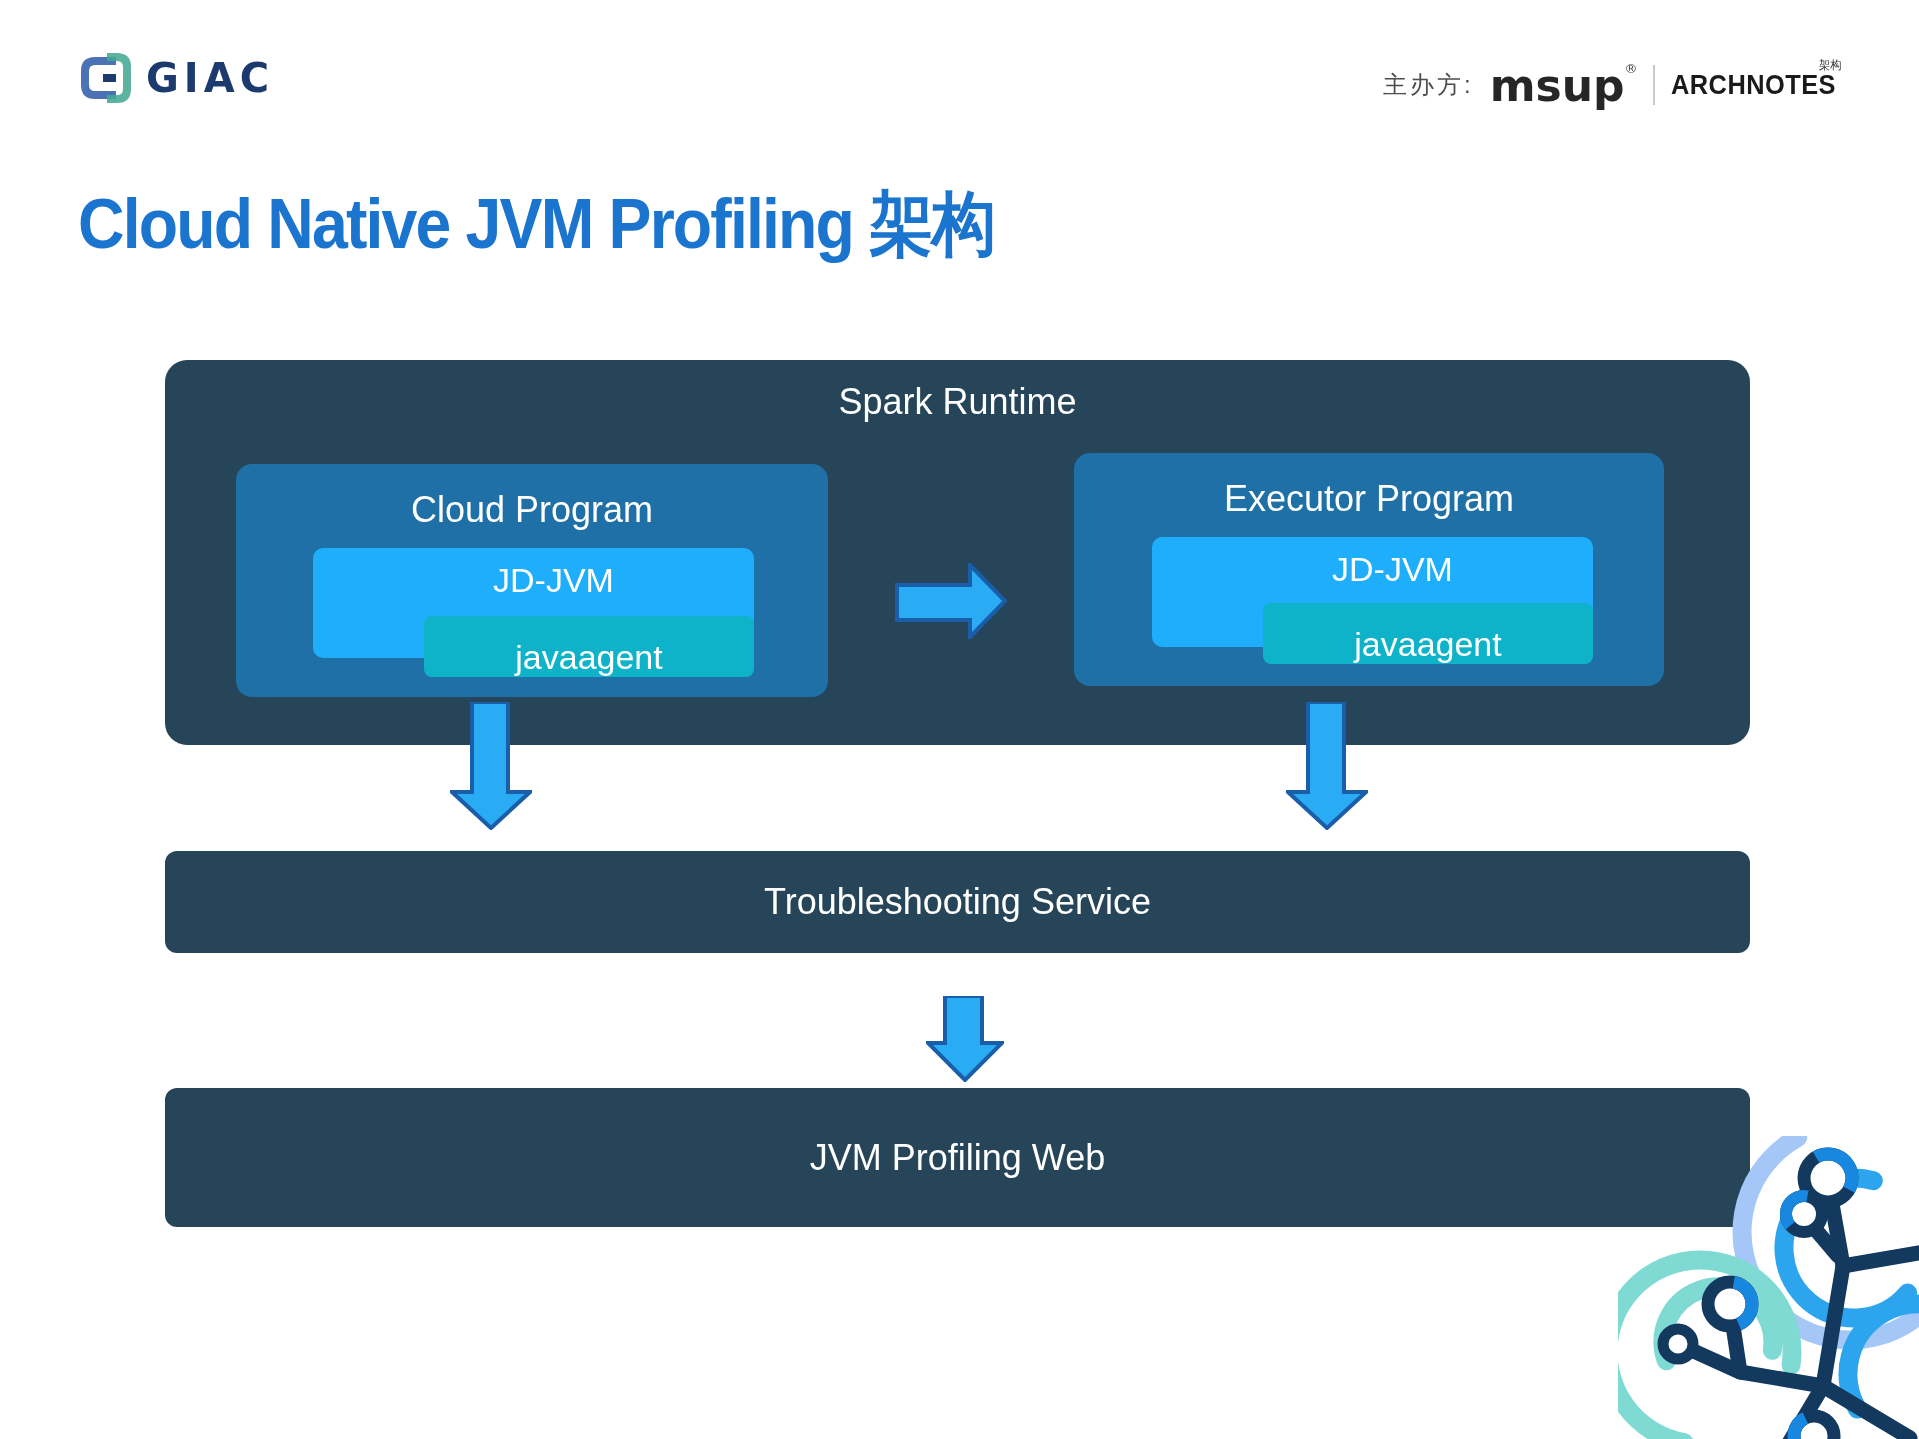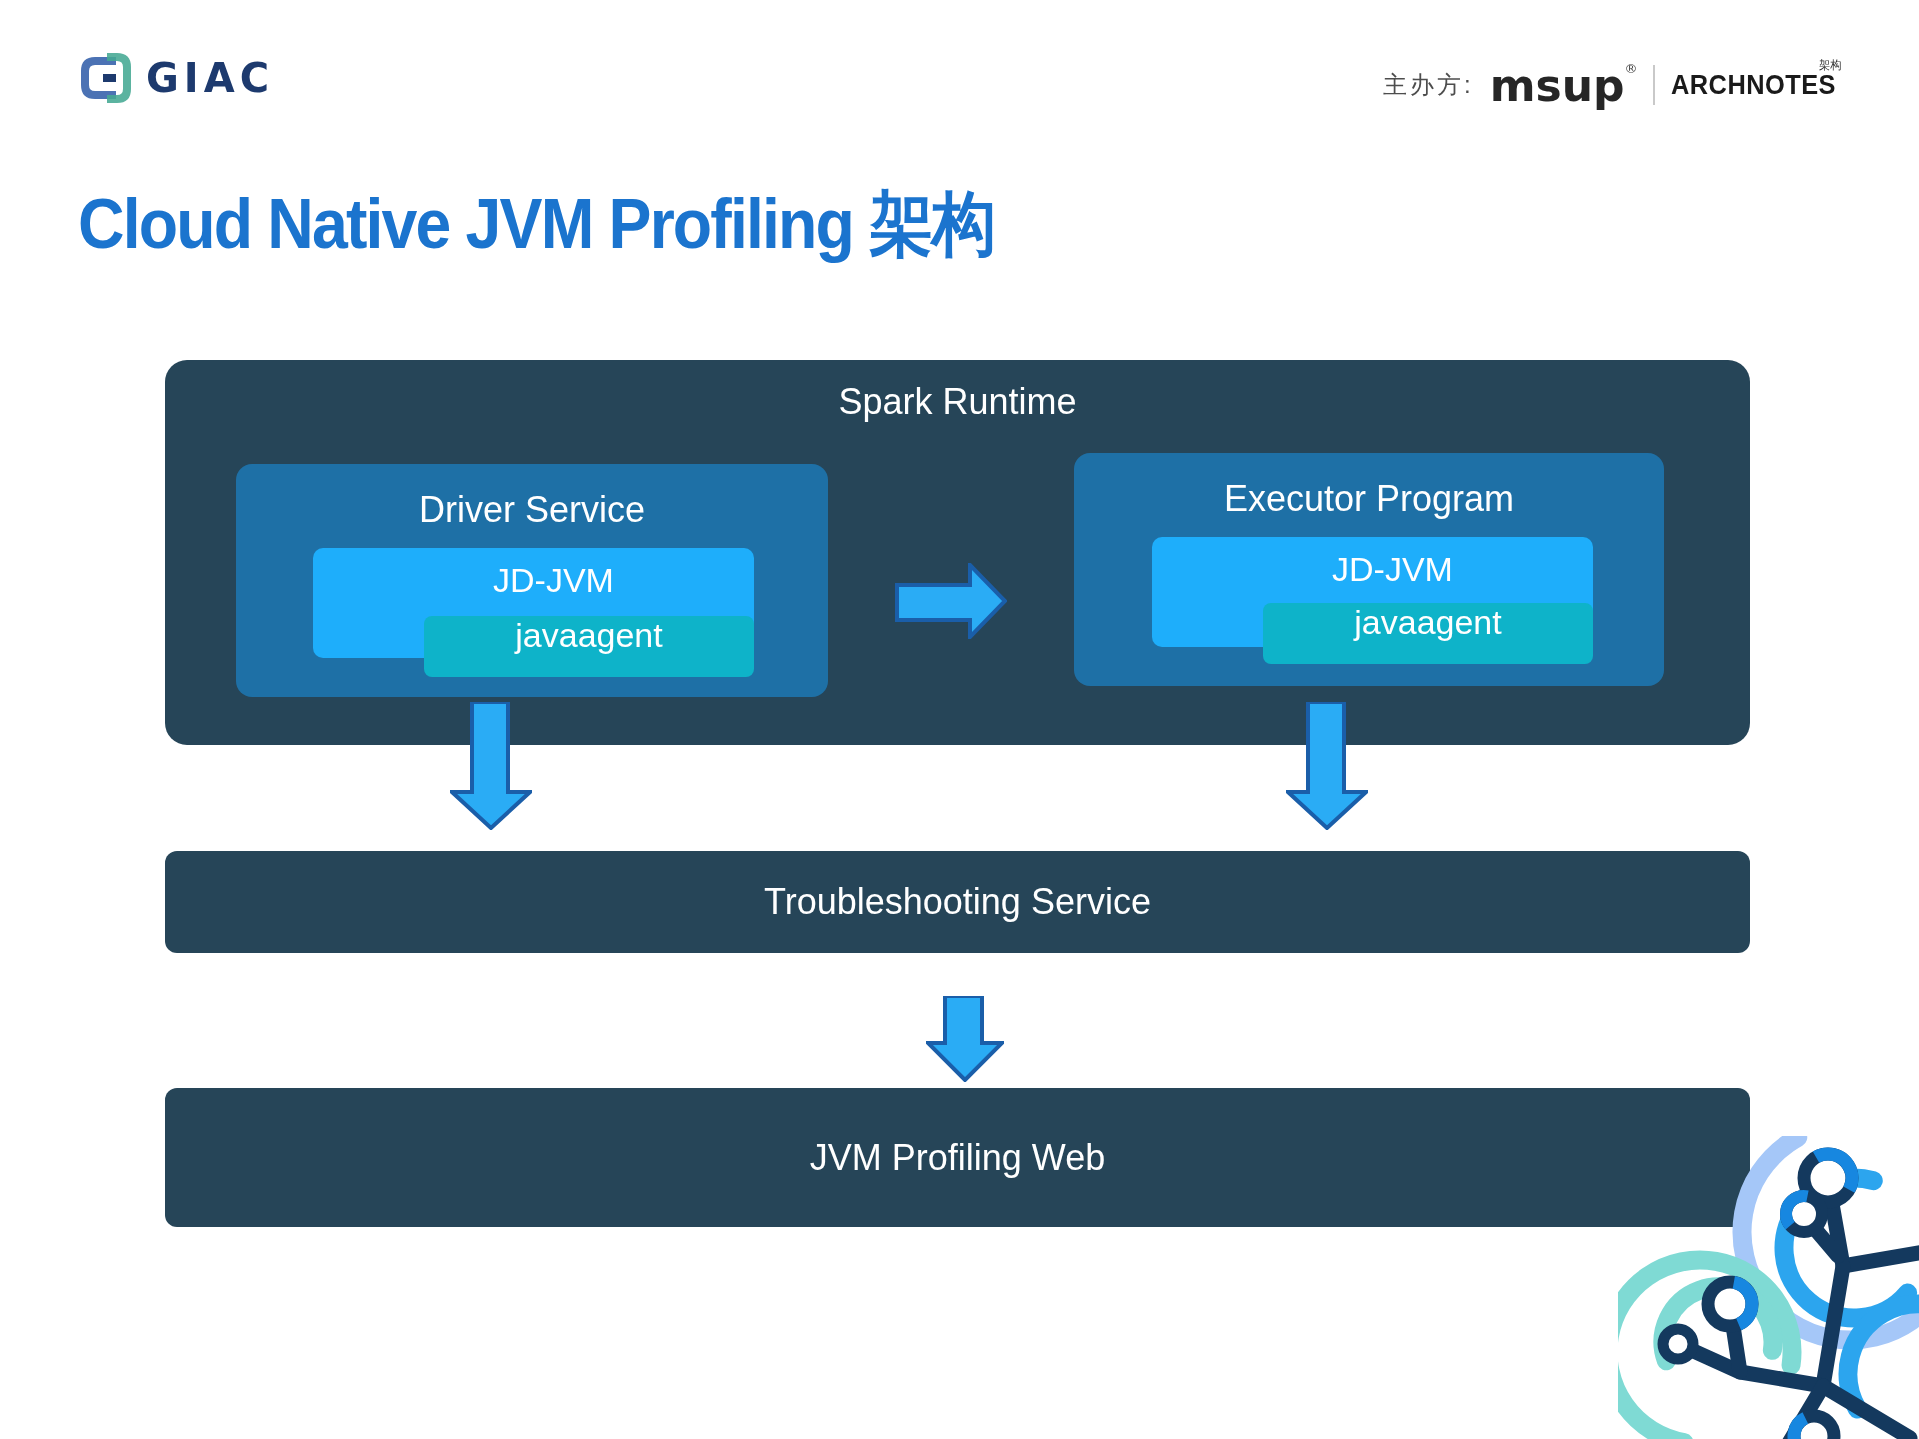--- a/index.html
+++ b/index.html
@@ -50,21 +50,21 @@
   .pbox.executor{left:1074px;top:453px;width:590px;height:233px;}
   .jvmbox{
     position:absolute;background:var(--jvm_blue,#1eaefb);border-radius:10px;
     color:#fff;text-align:center;
   }
   .jvmbox .jvm-label{margin-top:12px;font-size:34px;line-height:1.2;padding-left:40px;}
   .jvmbox.d-jvm{left:313px;top:548px;width:441px;height:110px;}
   .jvmbox.e-jvm{left:1152px;top:537px;width:441px;height:110px;}
   .agentbox{
     position:absolute;background:var(--agent_teal,#0eb3c9);border-radius:8px;
-    color:#fff;display:flex;align-items:flex-start;justify-content:center;
+    color:#fff;display:flex;align-items:flex-end;justify-content:center;
     font-size:34px;
   }
   .agentbox.d-agent{left:424px;top:616px;width:330px;height:61px;}
   .agentbox.e-agent{left:1263px;top:603px;width:330px;height:61px;}
   .bar{
     position:absolute;left:165px;width:1585px;height:102px;
     background:var(--container_navy,#264558);border-radius:12px;
     display:flex;align-items:center;justify-content:center;
     color:#fff;font-size:36px;
   }
@@ -96,21 +96,21 @@
     <span class="vdiv"></span>
     <span class="archnotes"><span>ARCHNOTES</span><span class="arch-tag">架构</span></span>
   </div>
 
   <h1 class="title">Cloud Native JVM Profiling 架构</h1>
 
   <div class="container-box"></div>
   <div class="spark-label">Spark Runtime</div>
 
   <div class="pbox driver">
-    <div class="pbox-label">Driver Service</div>
+    <div class="pbox-label">Cloud Program</div>
   </div>
   <div class="jvmbox d-jvm">
     <div class="jvm-label">JD-JVM</div>
   </div>
   <div class="agentbox d-agent">
     <span>javaagent</span>
   </div>
 
   <div class="pbox executor">
     <div class="pbox-label">Executor Program</div>

